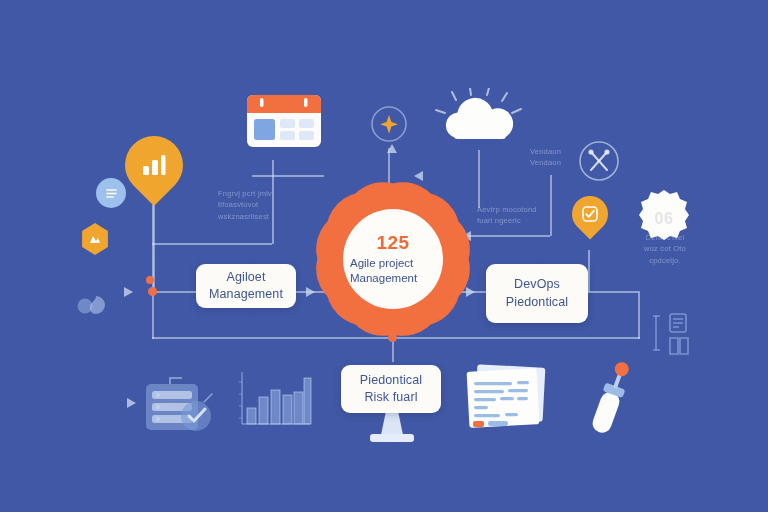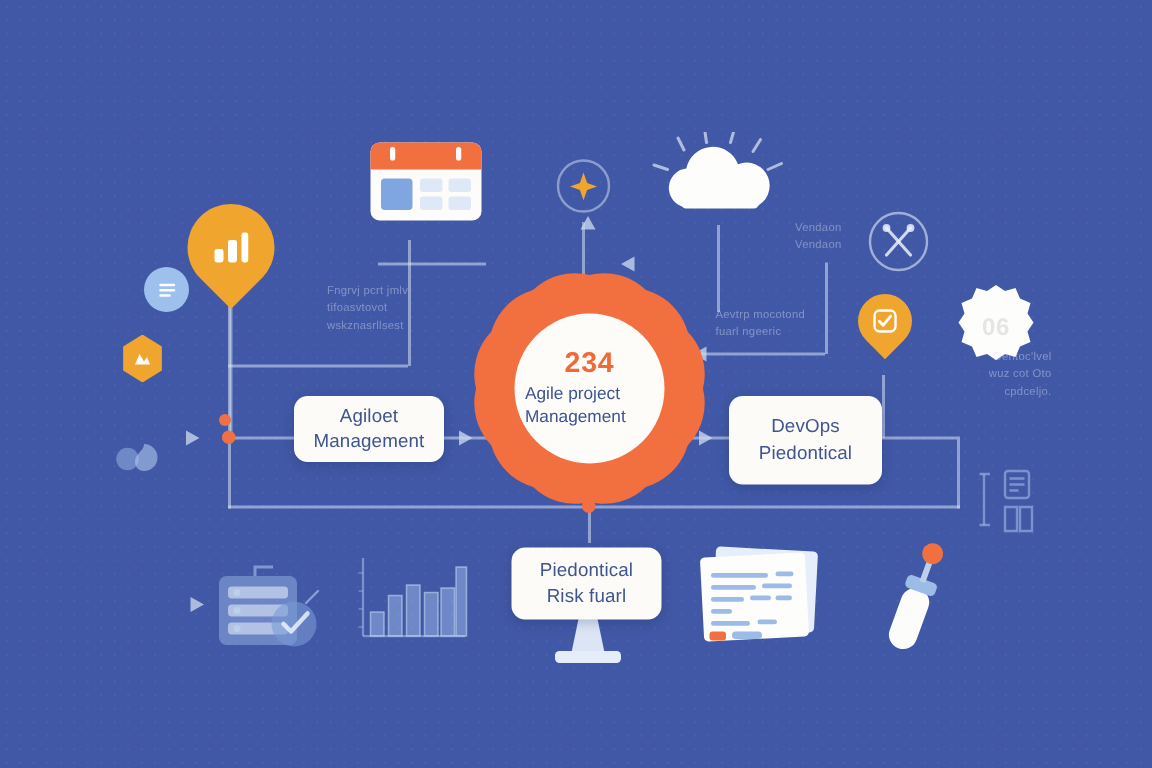--- a/index.html
+++ b/index.html
@@ -124,21 +124,21 @@
   
   .annot {
     position: absolute;
     color: rgba(216, 226, 246, 0.42);
     font-size: 7.5px;
     line-height: 1.5;
     letter-spacing: 0.2px;
     z-index: 3;
     filter: blur(0.35px);
   }
-  .annot.c { text-align: right; }
+  .annot.c { text-align: center; }
 
   
   .pin {
     position: absolute;
     z-index: 4;
   }
   .pin-head {
     width: 100%; height: 100%;
     border-radius: 50% 50% 50% 0;
     transform: rotate(-45deg);
@@ -323,21 +323,21 @@
       <path d="M34 0 h12 l5 24 h-22 Z" fill="#dbe5f6"></path>
       <rect x="18" y="23" width="44" height="8" rx="3" fill="#e5edfa"></rect>
     </svg>
   </div>
 
   <div id="center-badge">
     <div class="burst b1"></div>
     <div class="burst b2"></div>
     <div class="burst b3"></div>
     <div id="center-inner">
-      <div id="center-num">234</div>
+      <div id="center-num">125</div>
       <div id="center-label">
         <span>Agile project</span>
         <span>Management</span>
       </div>
     </div>
   </div>
 
   <div class="annot" style="left:477px; top:204px; width:110px;">
     <div>Aevtrp mocotond</div>
     <div>fuarl ngeeric</div>

